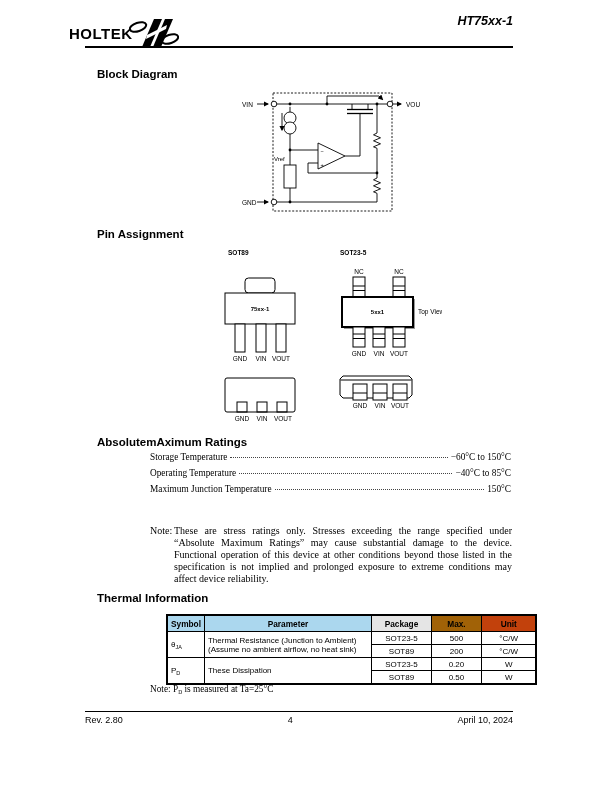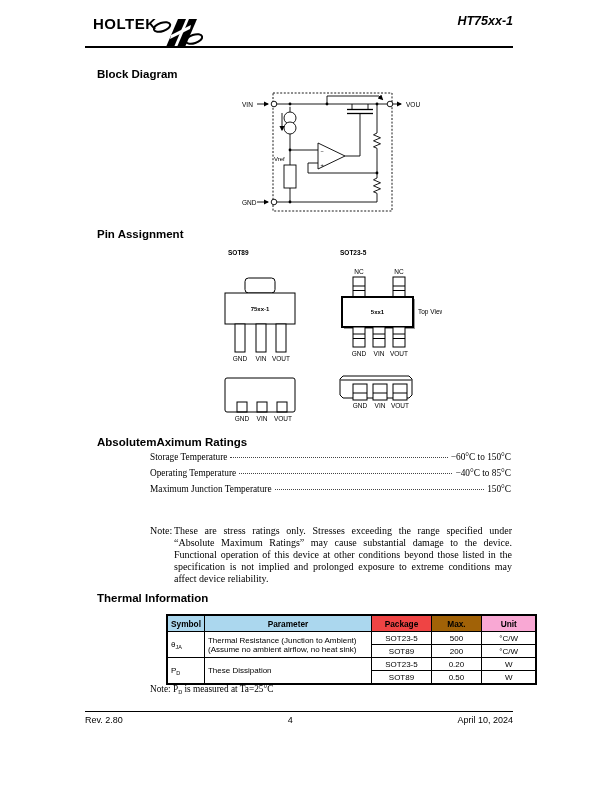--- a/index.html
+++ b/index.html
@@ -1,20 +1,20 @@
 <!DOCTYPE html>
 <html><head>
 <meta charset="utf-8">
 <style>
   html,body{margin:0;padding:0;background:#888;}
   .page{position:relative;width:612px;height:792px;background:#fff;color:#000;
         font-family:"Liberation Sans",sans-serif;overflow:hidden;margin:0 auto;}
   .abs{position:absolute;}
   
-  .brand{left:93px;top:16px;display:flex;}
+  .brand{left:69px;top:16px;display:flex;align-items:center;}
   .brand-text{font-size:15px;font-weight:bold;letter-spacing:.5px;line-height:1;}
   .doc-title{right:99px;top:14px;text-align:center;font-weight:bold;font-style:italic;
              font-size:12.5px;line-height:14px;}
   .rule{left:85px;width:428px;height:2px;background:#000;}
   .rule-thin{left:85px;width:428px;height:1px;background:#000;}
   h2.sec{position:absolute;left:97px;margin:0;font-size:11.5px;font-weight:bold;}
   
   .ratings{left:150px;top:452px;width:361px;font-family:"Liberation Serif",serif;font-size:9.3px;}
   .rating-row{display:flex;align-items:baseline;height:16px;}
   .leader{flex:1;border-bottom:1.2px dotted #444;margin:0 3px;transform:translateY(-2px);}
@@ -235,23 +235,23 @@
         <col style="width:31px">
           <col style="width:167px">
           <col style="width:60px">
         <col style="width:50px">
           <col style="width:55px">
       </colgroup>
       <tbody>
           <tr>
         <th style="background-color: rgb(171, 215, 238);">Symbol</th>
         <th style="background-color: rgb(171, 215, 238);">Parameter</th>
-        <th style="background-color: #ef4444;">Package</th>
+        <th style="background-color: #e5e5e5;">Package</th>
         <th style="background-color: #a16207;">Max.</th>
-        <th style="background-color: #f9a8d4; margin-top: 38px;">Unit</th>
+        <th style="background-color: #c2410c; margin-top: 38px;">Unit</th>
       </tr>
       <tr>
         <td class="left" rowspan="2"><span>θ</span><sub class="sm">JA</sub></td>
         <td class="left" rowspan="2">
           <div>Thermal Resistance (Junction to Ambient)</div>
           <div>(Assume no ambient airflow, no heat sink)</div>
         </td>
         <td>SOT23-5</td>
         <td>500</td>
         <td>°C/W</td>

